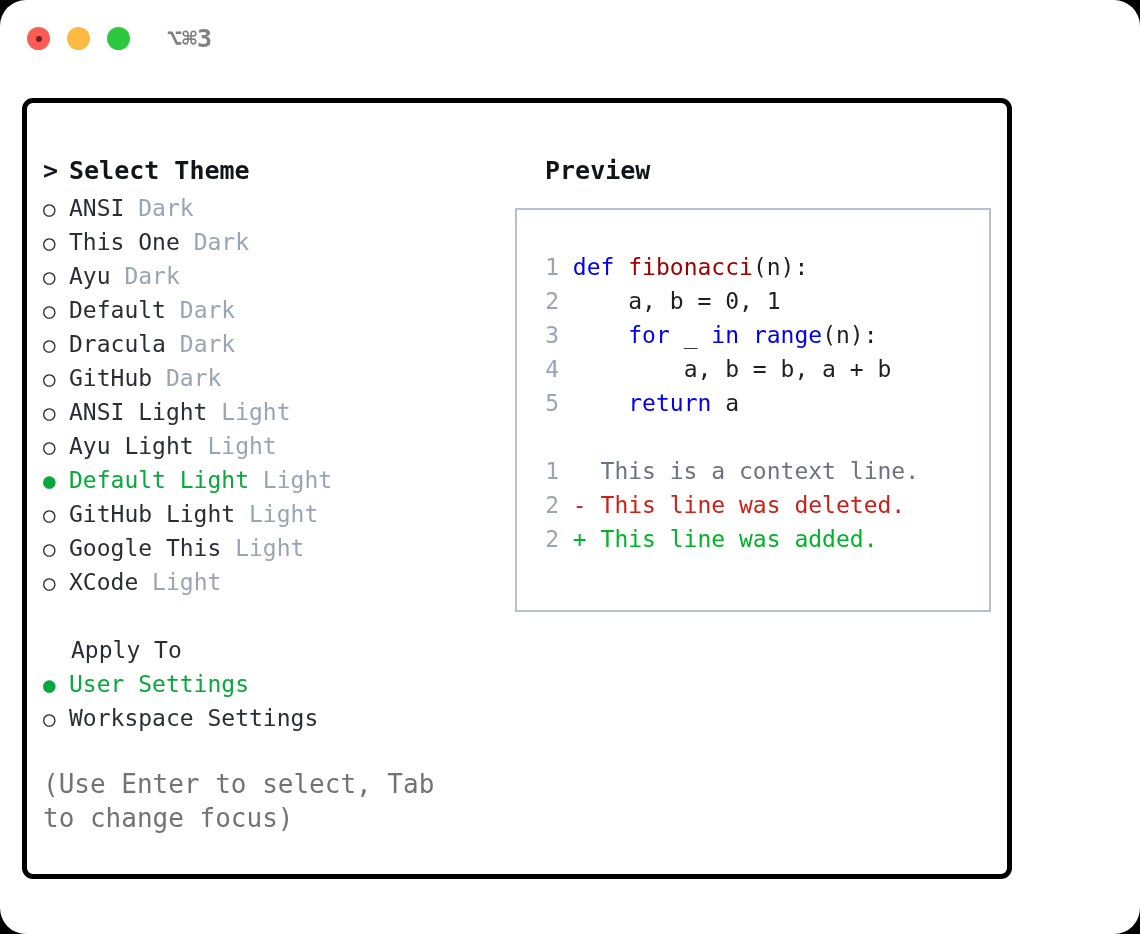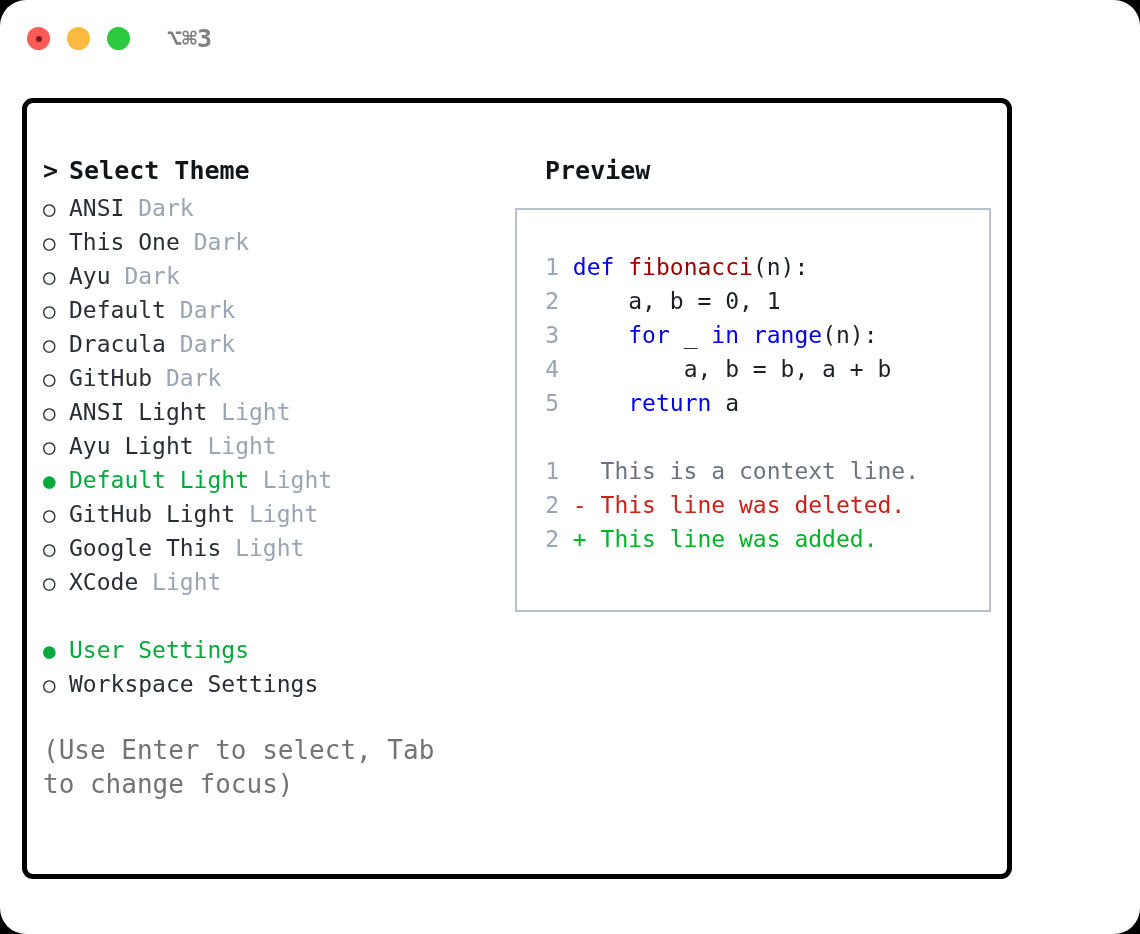--- a/index.html
+++ b/index.html
@@ -196,20 +196,21 @@
           <div class="row"><span class="bullet">○</span><span class="rowname">Dracula</span><span class="suffix"> Dark</span></div>
           <div class="row"><span class="bullet">○</span><span class="rowname">GitHub</span><span class="suffix"> Dark</span></div>
           <div class="row"><span class="bullet">○</span><span class="rowname">ANSI Light</span><span class="suffix"> Light</span></div>
           <div class="row"><span class="bullet">○</span><span class="rowname">Ayu Light</span><span class="suffix"> Light</span></div>
           <div class="row selected"><span class="bullet sel">●</span><span class="rowname">Default Light</span><span class="suffix"> Light</span></div>
           <div class="row"><span class="bullet">○</span><span class="rowname">GitHub Light</span><span class="suffix"> Light</span></div>
           <div class="row"><span class="bullet">○</span><span class="rowname">Google This</span><span class="suffix"> Light</span></div>
           <div class="row"><span class="bullet">○</span><span class="rowname">XCode</span><span class="suffix"> Light</span></div>
         </div>
       <div class="spacer"></div>
+      <div id="apply-label">Apply To</div>
       <div id="apply-rows">
           <div class="row selected"><span class="bullet sel">●</span><span class="rowname">User Settings</span></div>
           <div class="row"><span class="bullet">○</span><span class="rowname">Workspace Settings</span></div>
         </div>
       <div id="hint">(Use Enter to select, Tab to change focus)</div>
     </div>
 
     <div id="preview-title">Preview</div>
 
     <div id="preview-box">

